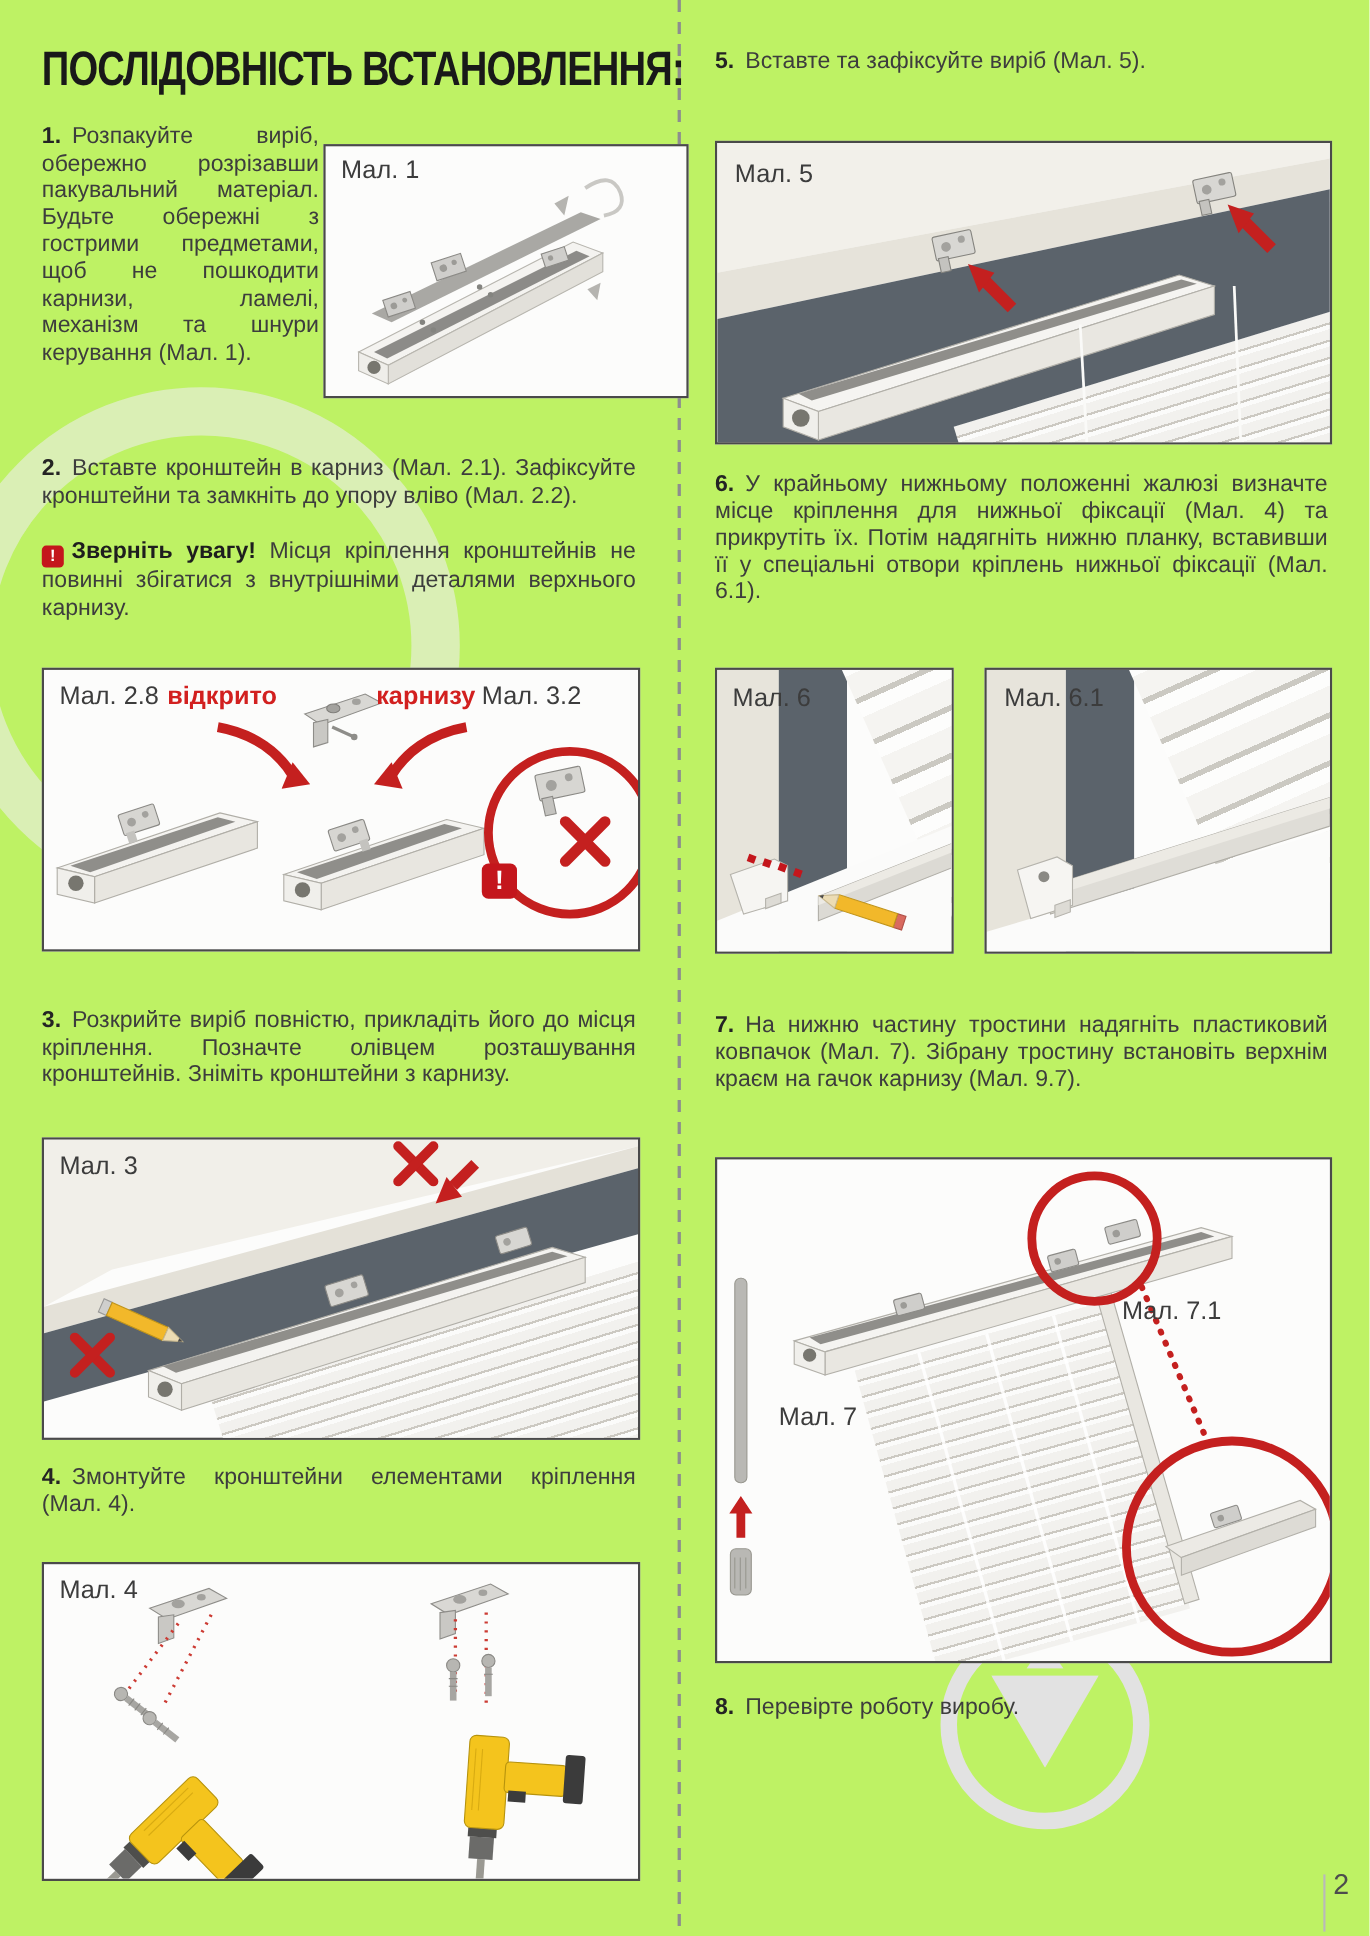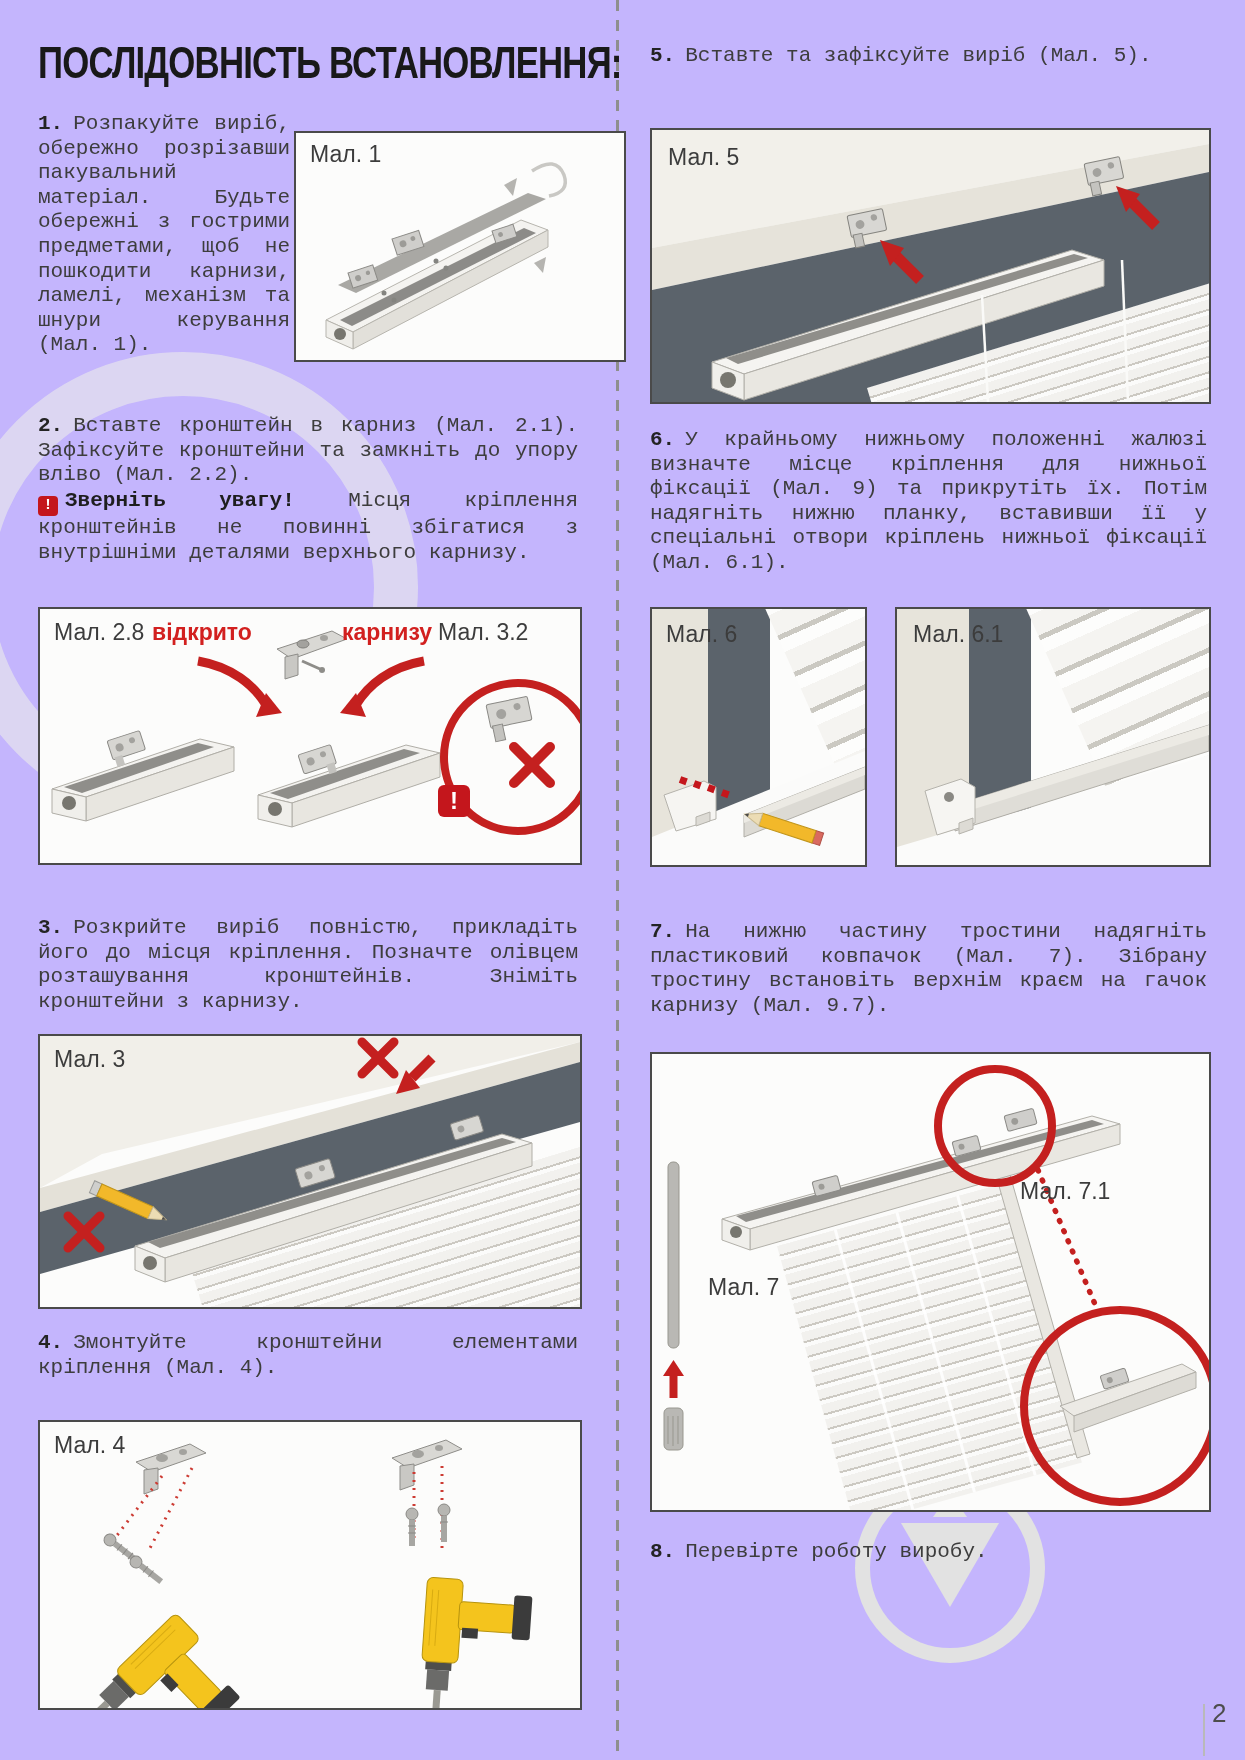--- a/index.html
+++ b/index.html
@@ -1,20 +1,20 @@
 <!DOCTYPE html>
 <html><head>
 <meta charset="utf-8">
 <style>
   html,body{margin:0;padding:0;background:#ffffff;}
-  #page{position:relative;width:1245px;height:1760px;background:#c4b5fd;overflow:hidden;
+  #page{position:relative;width:1245px;height:1760px;background:#bef264;overflow:hidden;
         font-family:"Liberation Sans","DejaVu Sans",sans-serif;color:#3d3d3d;}
   .ttl{position:absolute;left:38px;top:38px;font-size:44px;font-weight:bold;color:#191919;
        letter-spacing:-1px;transform:scaleX(.79);transform-origin:left top;white-space:nowrap;z-index:2;}
-  .step{position:absolute;font-size:21px;line-height:24.6px;text-align:justify;color:#3d3d3d;z-index:2;margin:0;font-family:Liberation Mono, monospace;}
+  .step{position:absolute;font-size:21px;line-height:24.6px;text-align:justify;color:#3d3d3d;z-index:2;margin:0;}
   .step .num{font-weight:bold;color:#242424;margin-right:10px;}
   .warn{margin-top:1px;}
   .warn .badge{display:inline-block;width:20px;height:20px;background:#c4161c;border-radius:4px;
        color:#fff;font-weight:bold;font-size:15px;line-height:20px;text-align:center;
        vertical-align:-3px;margin-right:7px;}
   .warn b{color:#1e1e1e;}
   .fig{position:absolute;border:2px solid #4a4a4a;background:#fcfcfb;overflow:hidden;z-index:1;}
   .fig svg{position:absolute;left:0;top:0;}
   .fig-label{position:absolute;font-size:23px;color:#3c3c3c;z-index:6;white-space:nowrap;}
   .red-label{position:absolute;font-size:23px;font-weight:bold;color:#d2201f;z-index:6;white-space:nowrap;}
@@ -301,21 +301,21 @@
       <polygon points="74,228 422,124 436,128 86,234" fill="#8f8e8a"></polygon>
       <polygon points="92,244 452,130 452,156 92,270" fill="#e9e7e1" stroke="#b2b0a9"></polygon>
       <polygon points="60,232 92,244 92,270 60,258" fill="#f0efeb" stroke="#b2b0a9"></polygon>
       <circle cx="76" cy="250" r="8" fill="#77766f"></circle>
       <line x1="330" y1="165" x2="336" y2="272" stroke="#fafaf8" stroke-width="2.5"></line>
       <line x1="470" y1="130" x2="476" y2="272" stroke="#fafaf8" stroke-width="2.5"></line>
     </svg>
   </div>
 
   <p class="step" style="left:650px;top:428px;width:557px;">
-    <span class="num">6.</span><span>У крайньому нижньому положенні жалюзі визначте місце кріплення для нижньої фіксації (Мал. 9) та прикрутіть їх. Потім надягніть нижню планку, вставивши її у спеціальні отвори кріплень нижньої фіксації (Мал. 6.1).</span>
+    <span class="num">6.</span><span>У крайньому нижньому положенні жалюзі визначте місце кріплення для нижньої фіксації (Мал. 4) та прикрутіть їх. Потім надягніть нижню планку, вставивши її у спеціальні отвори кріплень нижньої фіксації (Мал. 6.1).</span>
   </p>
 
   <div class="fig" style="left:650px;top:607px;width:213px;height:256px;">
     <div class="fig-label" style="left:14px;top:12px;">Мал. 6</div>
     <svg class="under" width="213" height="256" viewBox="0 0 213 256">
       <rect x="0" y="0" width="56" height="256" fill="#e7e4db"></rect>
       <rect x="56" y="0" width="62" height="256" fill="#5b636b"></rect>
     </svg>
     <div class="blinds-big" style="left:100px;top:-30px;width:240px;height:300px;transform:rotate(-24deg);"></div>
     <svg class="over" width="213" height="256" viewBox="0 0 213 256">

